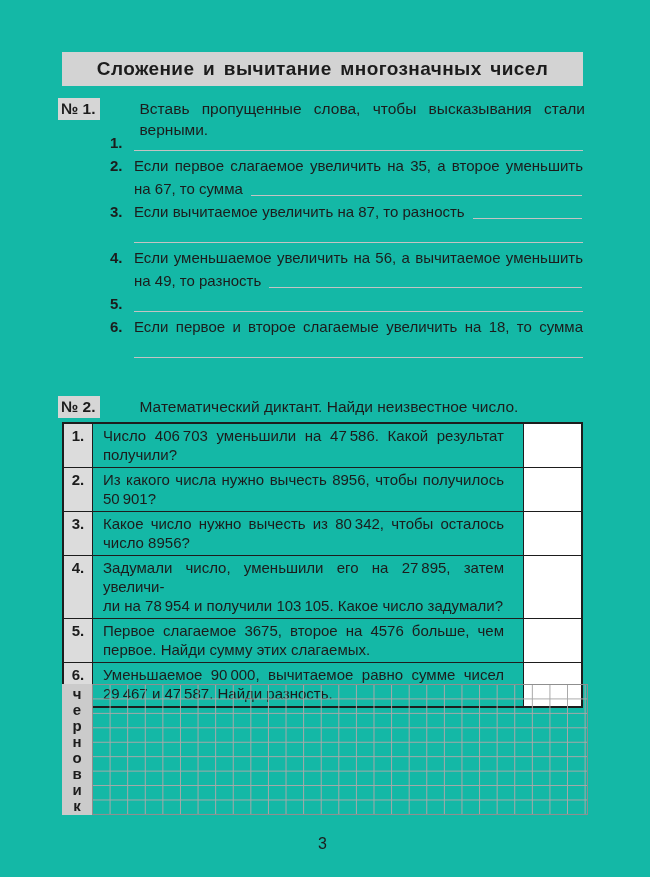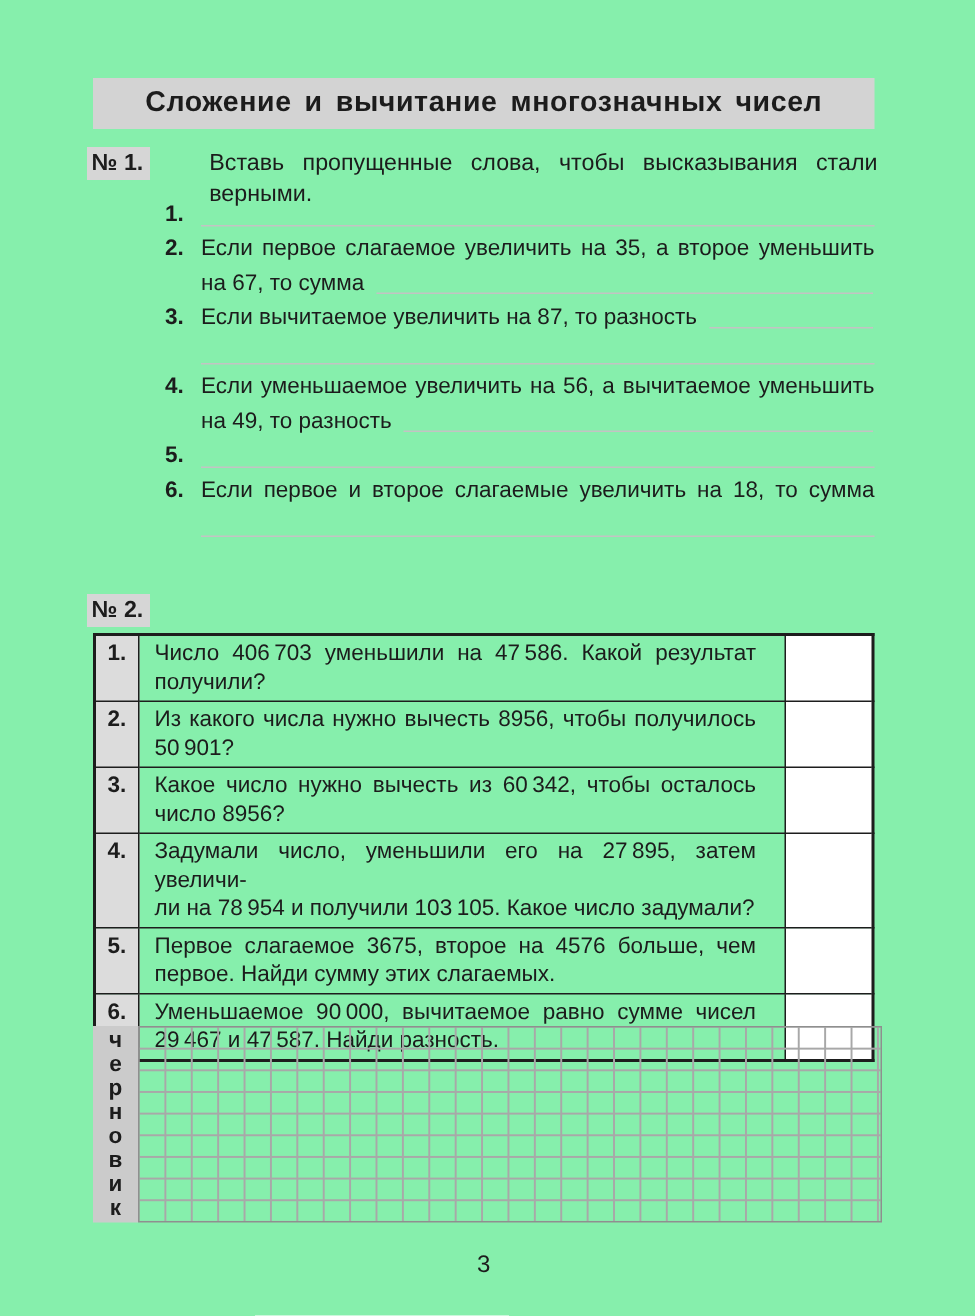--- a/index.html
+++ b/index.html
@@ -1,19 +1,19 @@
 <!DOCTYPE html>
 <html><head>
 <meta charset="utf-8">
 <style>
   html,body{margin:0;padding:0;background:#ffffff;}
   .page{
     position:relative;
     width:650px;height:877px;
-    background:#86efac;
+    background:#14b8a6;
     font-family:"Liberation Sans", sans-serif;
     color:#1c1c1c;
     overflow:hidden;
   }
   
   .title-bar{
     position:absolute;left:62px;top:52px;width:521px;height:34px;
     background:#d3d3d3;
     display:flex;align-items:center;justify-content:center;
   }
@@ -168,20 +168,21 @@
       <div class="ibody">
         <div class="jline">Если первое и второе слагаемые увеличить на 18, то сумма</div>
         <div class="fullblank"></div>
       </div>
     </div>
 
   </div>
 
   <div class="sec-header sec2">
     <span class="badge">№ 2.</span>
+    <span class="instr">Математический диктант. Найди неизвестное число.</span>
   </div>
 
   <table class="dict-table">
     <tbody>
       <tr>
         <td class="numcell">1.</td>
         <td class="qcell">
           <span class="l1">Число 406 703 уменьшили на 47 586. Какой результат</span>
           <span class="l2">получили?</span>
         </td>
@@ -191,21 +192,21 @@
         <td class="numcell">2.</td>
         <td class="qcell">
           <span class="l1">Из какого числа нужно вычесть 8956, чтобы получилось</span>
           <span class="l2">50 901?</span>
         </td>
         <td class="acell"></td>
       </tr>
       <tr>
         <td class="numcell">3.</td>
         <td class="qcell">
-          <span class="l1">Какое число нужно вычесть из 60 342, чтобы осталось</span>
+          <span class="l1">Какое число нужно вычесть из 80 342, чтобы осталось</span>
           <span class="l2">число 8956?</span>
         </td>
         <td class="acell"></td>
       </tr>
       <tr>
         <td class="numcell">4.</td>
         <td class="qcell">
           <span class="l1">Задумали число, уменьшили его на 27 895, затем увеличи-</span>
           <span class="l2">ли на 78 954 и получили 103 105. Какое число задумали?</span>
         </td>

